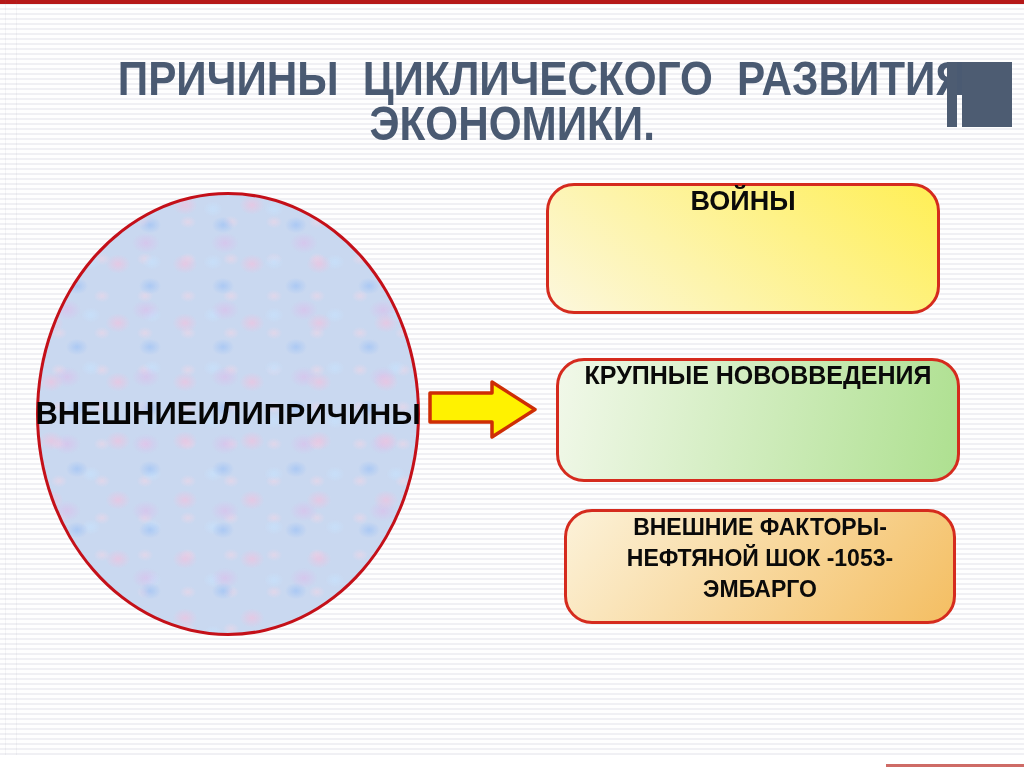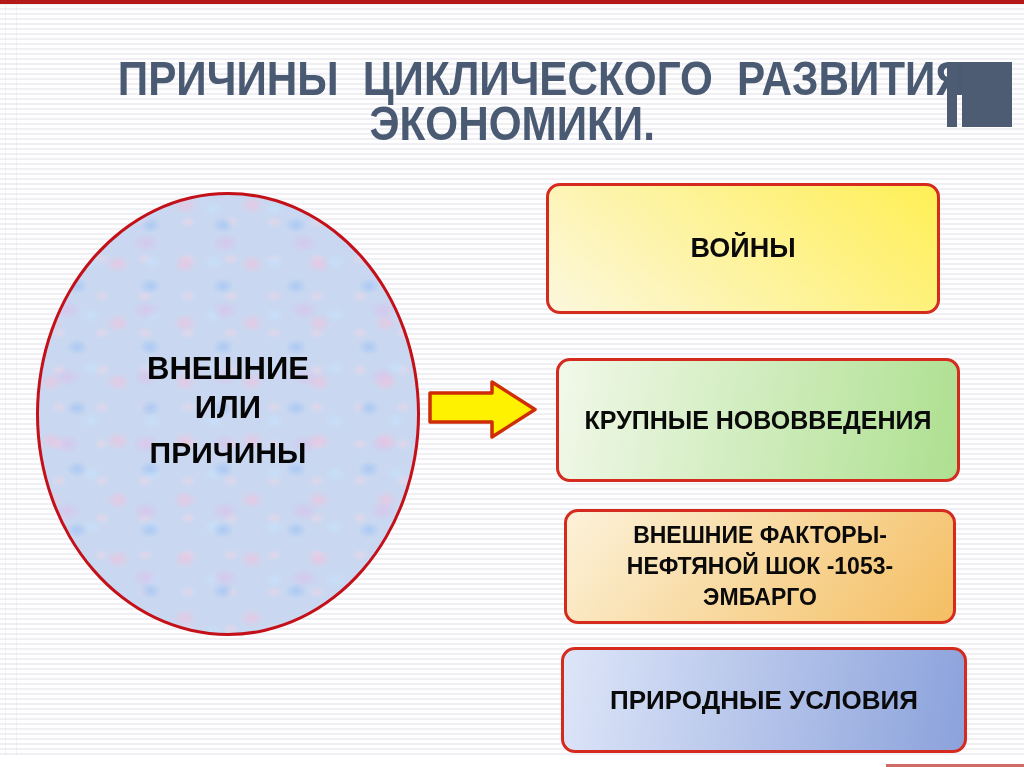--- a/index.html
+++ b/index.html
@@ -35,38 +35,38 @@
     background-image:
       radial-gradient(ellipse 18px 14px at 12px 10px, rgba(233,198,226,0.85), rgba(233,198,226,0) 70%),
       radial-gradient(ellipse 16px 12px at 38px 30px, rgba(168,199,244,0.9), rgba(168,199,244,0) 70%),
       radial-gradient(ellipse 20px 15px at 28px 48px, rgba(219,190,235,0.65), rgba(219,190,235,0) 70%),
       radial-gradient(ellipse 14px 11px at 52px 14px, rgba(199,224,250,0.9), rgba(199,224,250,0) 70%),
       radial-gradient(ellipse 12px 9px at 20px 27px, rgba(240,214,230,0.6), rgba(240,214,230,0) 70%);
     background-size:67px 59px,73px 61px,79px 67px,61px 53px,43px 37px;
   }
   #ellipse-text{
     left:36px;top:192px;width:384px;height:444px;
-    display:flex;flex-direction:column;align-items:center;justify-content:center;
+    display:flex;flex-direction:row;align-items:center;justify-content:center;
     color:#050505;font-weight:bold;text-align:center;
   }
   .el-line{font-size:31px;line-height:40px;}
   .el-line-1{line-height:38px;}
   .el-line-3{line-height:44px;}
   .el-line-4{font-size:30px;line-height:50px;}
   
   #arrow{left:428px;top:378px;width:110px;height:63px;}
   #arrow polygon{
     fill:var(--arrow-fill,#FFF200);
     stroke:var(--arrow-border,#CE2D05);
     stroke-width:3.5;stroke-linejoin:round;
   }
   
   .reason-box{
     box-sizing:border-box;border:3px solid var(--accent-border,#D52B1E);
-    border-radius:14px;display:flex;align-items:center;justify-content:center;
+    border-radius:28px;display:flex;justify-content:center;
     color:#0A0A0A;font-weight:bold;text-align:center;
   }
   .reason-label{white-space:pre-line;}
   #box-0{left:546px;top:183px;width:394px;height:131px;font-size:27px;}
   #box-1{left:556px;top:358px;width:404px;height:124px;font-size:25px;}
   #box-2{left:564px;top:509px;width:392px;height:115px;font-size:23px;line-height:31px;}
   #box-3{left:561px;top:647px;width:406px;height:106px;font-size:26px;}
 </style>
 </head>
 <body>
@@ -99,20 +99,17 @@
     <span class="reason-label">ВОЙНЫ</span>
   </div>
   <div id="box-1" class="abs reason-box" style="background: linear-gradient(100deg, rgb(241, 248, 233), rgb(174, 224, 144));">
     <span class="reason-label">КРУПНЫЕ НОВОВВЕДЕНИЯ</span>
   </div>
   <div id="box-2" class="abs reason-box" style="background: linear-gradient(130deg, rgb(252, 242, 217), rgb(244, 190, 98));">
     <span class="reason-label">ВНЕШНИЕ ФАКТОРЫ-
 НЕФТЯНОЙ ШОК -1053-
 ЭМБАРГО</span>
   </div>
-  <div id="box-3" class="abs reason-box" style="background: linear-gradient(100deg, rgb(221, 229, 248), rgb(139, 162, 219));">
-    <span class="reason-label">ПРИРОДНЫЕ УСЛОВИЯ</span>
-  </div>
 
   <div id="bottom-white" class="abs"></div>
   <div id="bottom-line" class="abs"></div>
 
 </div>
 
 </body></html>

